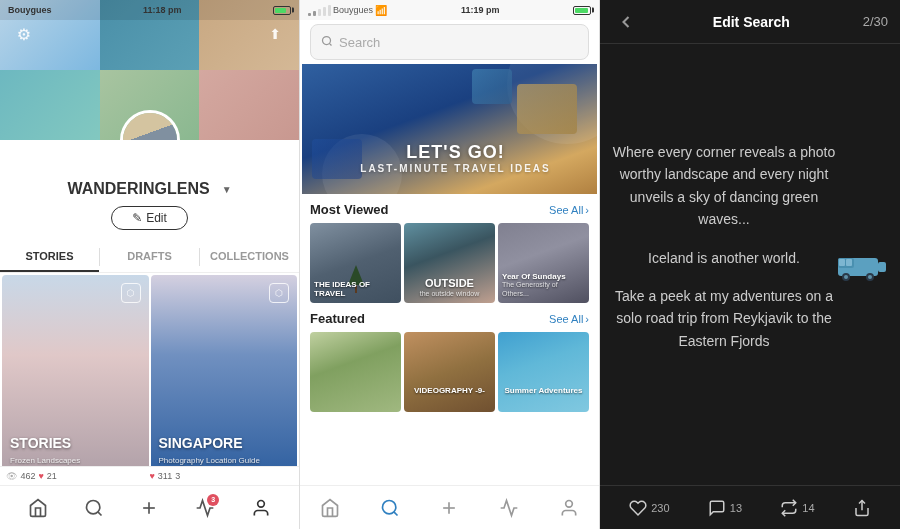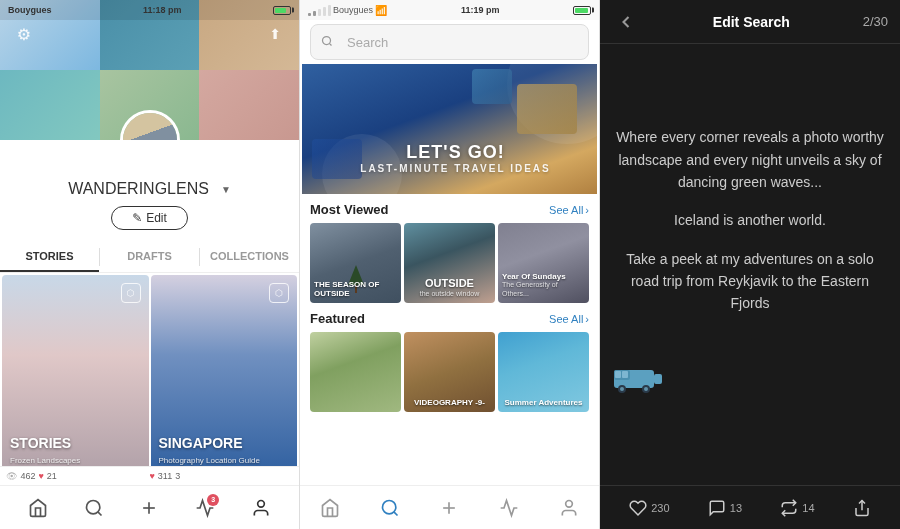--- a/index.html
+++ b/index.html
@@ -165,21 +165,21 @@
     .profile-info {
       margin-top: 40px;
       display: flex;
       flex-direction: column;
       align-items: center;
       padding: 0 10px;
     }
 
     .profile-name {
       font-size: 16px;
-      font-weight: 400;
+      font-weight: 700;
       color: #333;
       display: flex;
       align-items: center;
       gap: 12px;
       text-align: right;
     }
 
     .profile-name-arrow {
       font-size: 10px;
       color: #666;
@@ -395,21 +395,20 @@
     }
 
     .explore-search-icon {
       font-size: 12px;
       color: #999;
     }
 
     .explore-search-text {
       font-size: 13px;
       color: #aaa;
-      margin-left: 8px;
     }
 
     .explore-hero {
       height: 130px;
       background: linear-gradient(160deg, #3060a0 0%, #1a4080 40%, #d4a860 80%, #b08040 100%);
       position: relative;
       overflow: hidden;
       margin: 0 2px;
     }
 
@@ -524,21 +523,21 @@
       overflow: hidden;
       position: relative;
     }
 
     .feat-pagoda { background: linear-gradient(160deg, #c0d0a0 0%, #80a060 40%, #a0b880 100%); }
     .feat-videography { background: linear-gradient(160deg, #c09060 0%, #907040 50%, #705030 100%); }
     .feat-summer { background: linear-gradient(160deg, #40a0d0 0%, #60b8d8 40%, #80c8e0 100%); }
 
     .feat-label {
       position: absolute;
-      bottom: 4px;
+      bottom: 16px;
       left: 4px;
       right: 4px;
       font-size: 8px;
       font-weight: 700;
       color: #fff;
       text-shadow: 0 1px 2px rgba(0,0,0,0.6);
       line-height: 1.2;
       text-align: center;
     }
 
@@ -600,22 +599,22 @@
     }
 
     .editor-page-count {
       font-size: 13px;
       color: #aaa;
     }
 
     .editor-content {
       flex: 1;
       display: flex;
-      flex-direction: column;
-      align-items: flex-start;
+      flex-direction: row;
+      align-items: center;
       justify-content: center;
       padding: 20px 12px;
     }
 
     .editor-text-block {
       text-align: center;
       color: #ccc;
       font-size: 14px;
       line-height: 1.6;
       margin-bottom: 20px;
@@ -829,21 +828,21 @@
       </span>
     </div>
     <div class="explore-thumbnails">
 
       <div class="explore-thumb thumb-season">
         <div style="position:absolute;bottom:10px;left:50%;transform:translateX(-50%);">
           <div style="width:0;height:0;border-left:8px solid transparent;border-right:8px solid transparent;border-bottom:20px solid #2a4a28;"></div>
           <div style="width:2px;height:8px;background:#5a3a20;margin:0 auto;"></div>
         </div>
         <div class="thumb-label">
-          <span>THE SEASON OF OUTSIDE</span>
+          <span>THE IDEAS OF TRAVEL</span>
         </div>
       </div>
 
       <div class="explore-thumb thumb-outside">
         <div class="thumb-label" style="text-align:center;">
           <span style="font-size:11px;">OUTSIDE</span><br>
           <span class="thumb-sublabel">the outside window</span>
         </div>
       </div>
 

